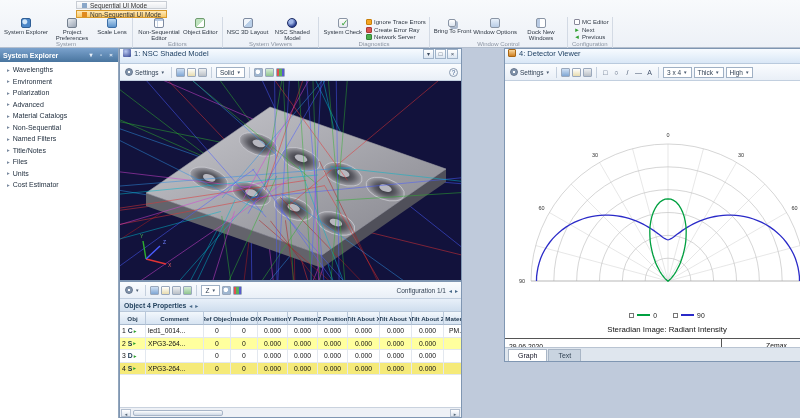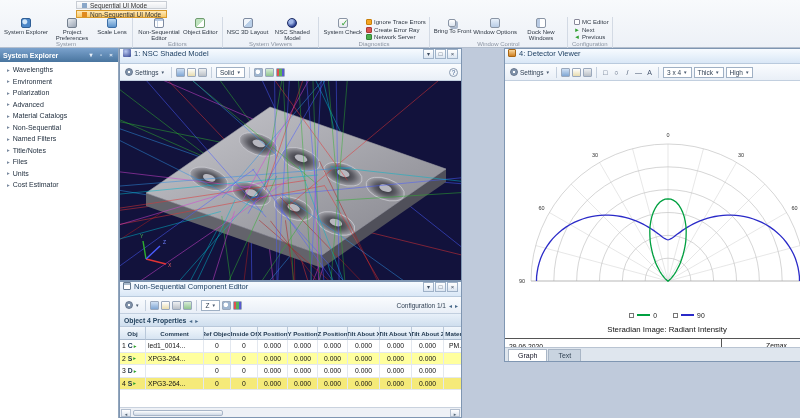--- a/index.html
+++ b/index.html
@@ -453,29 +453,20 @@
           <line x1="26" y1="178" x2="40" y2="165" stroke="#4a5cff" stroke-width="1.4"></line>
           <text x="48" y="186" font-size="5" fill="#e06060" font-family="Liberation Sans, sans-serif">X</text>
           <text x="20" y="157" font-size="5" fill="#50c050" font-family="Liberation Sans, sans-serif">Y</text>
           <text x="43" y="163" font-size="5" fill="#7080ff" font-family="Liberation Sans, sans-serif">Z</text>
         </g>
       </svg>
   </div>
 </div>
 
 <div class="win" id="editor-win">
-  <div class="wtitle">
-    <span class="wicon wi-editor"></span>
-    <span>Non-Sequential Component Editor</span>
-    <span class="wbtns">
-      <span class="wbtn">▾</span>
-      <span class="wbtn">□</span>
-      <span class="wbtn">×</span>
-    </span>
-  </div>
   <div class="toolbar">
     <span class="tbtn">
         <span class="gear"></span>
         <span class="caret">▼</span>
       </span>
     <span class="tsep"></span>
     <span class="tico t-save"></span>
     <span class="tico t-copy"></span>
     <span class="tico t-print"></span>
     <span class="tico t-img"></span>

